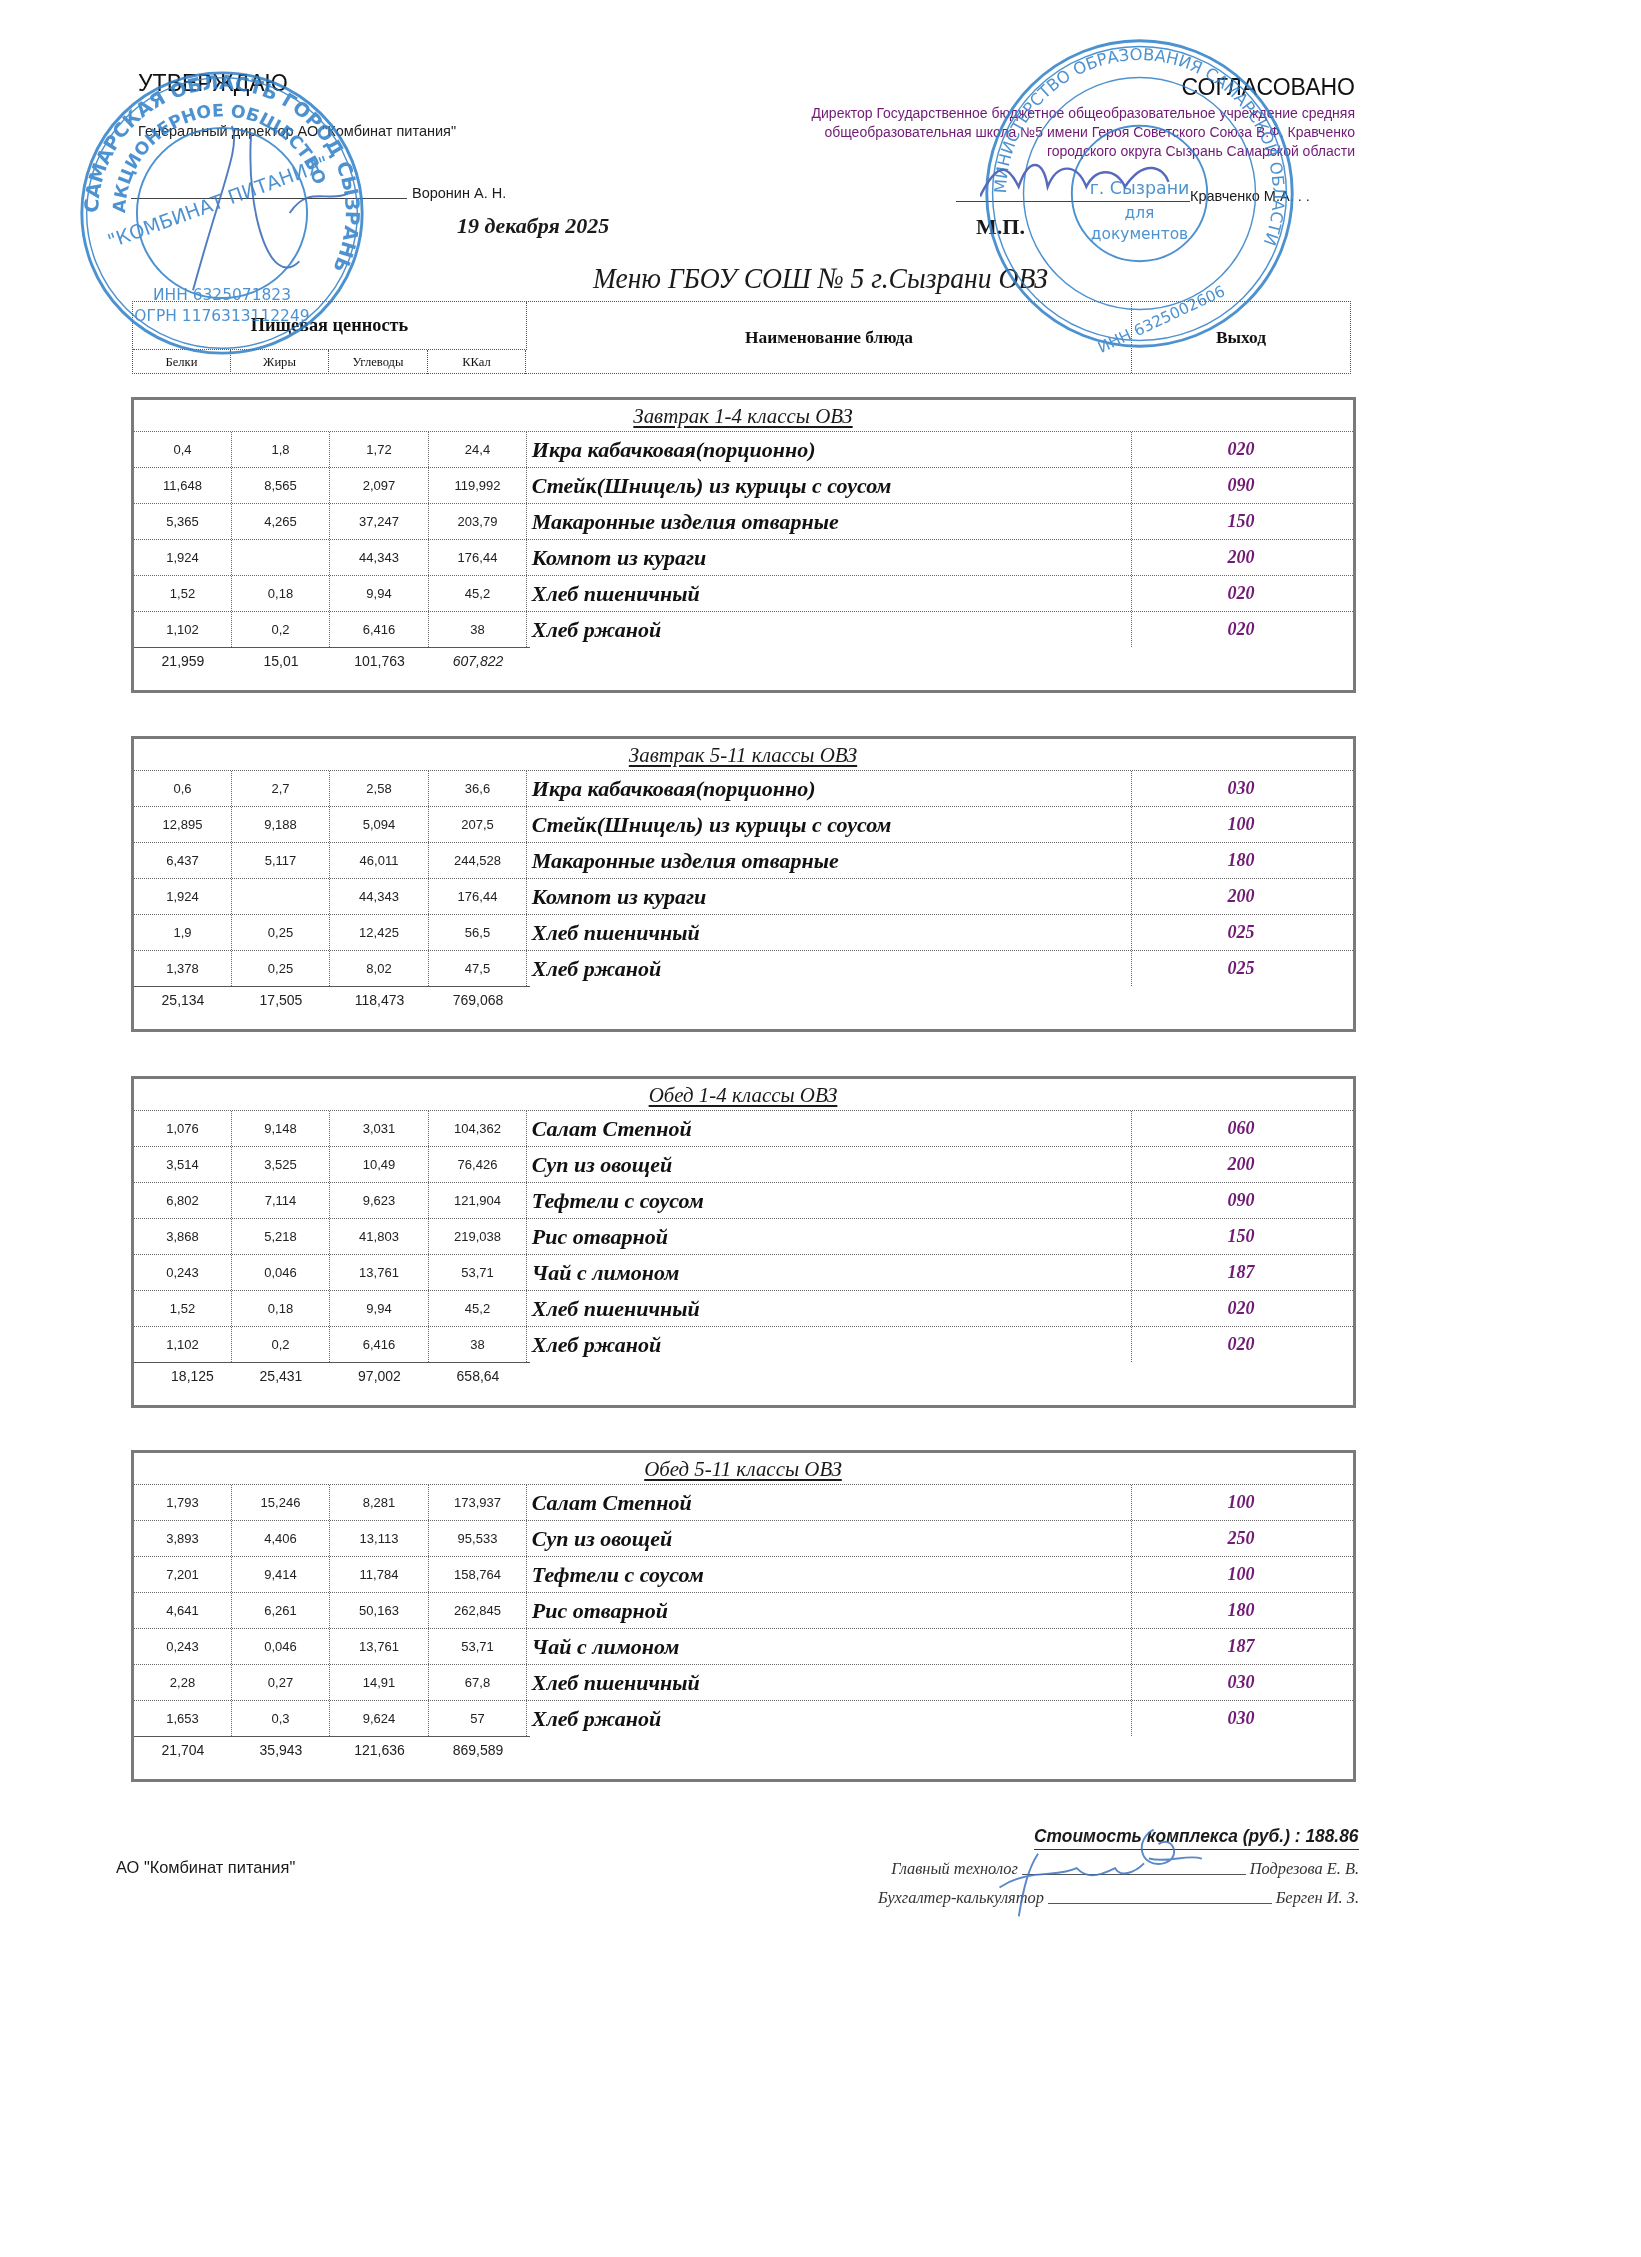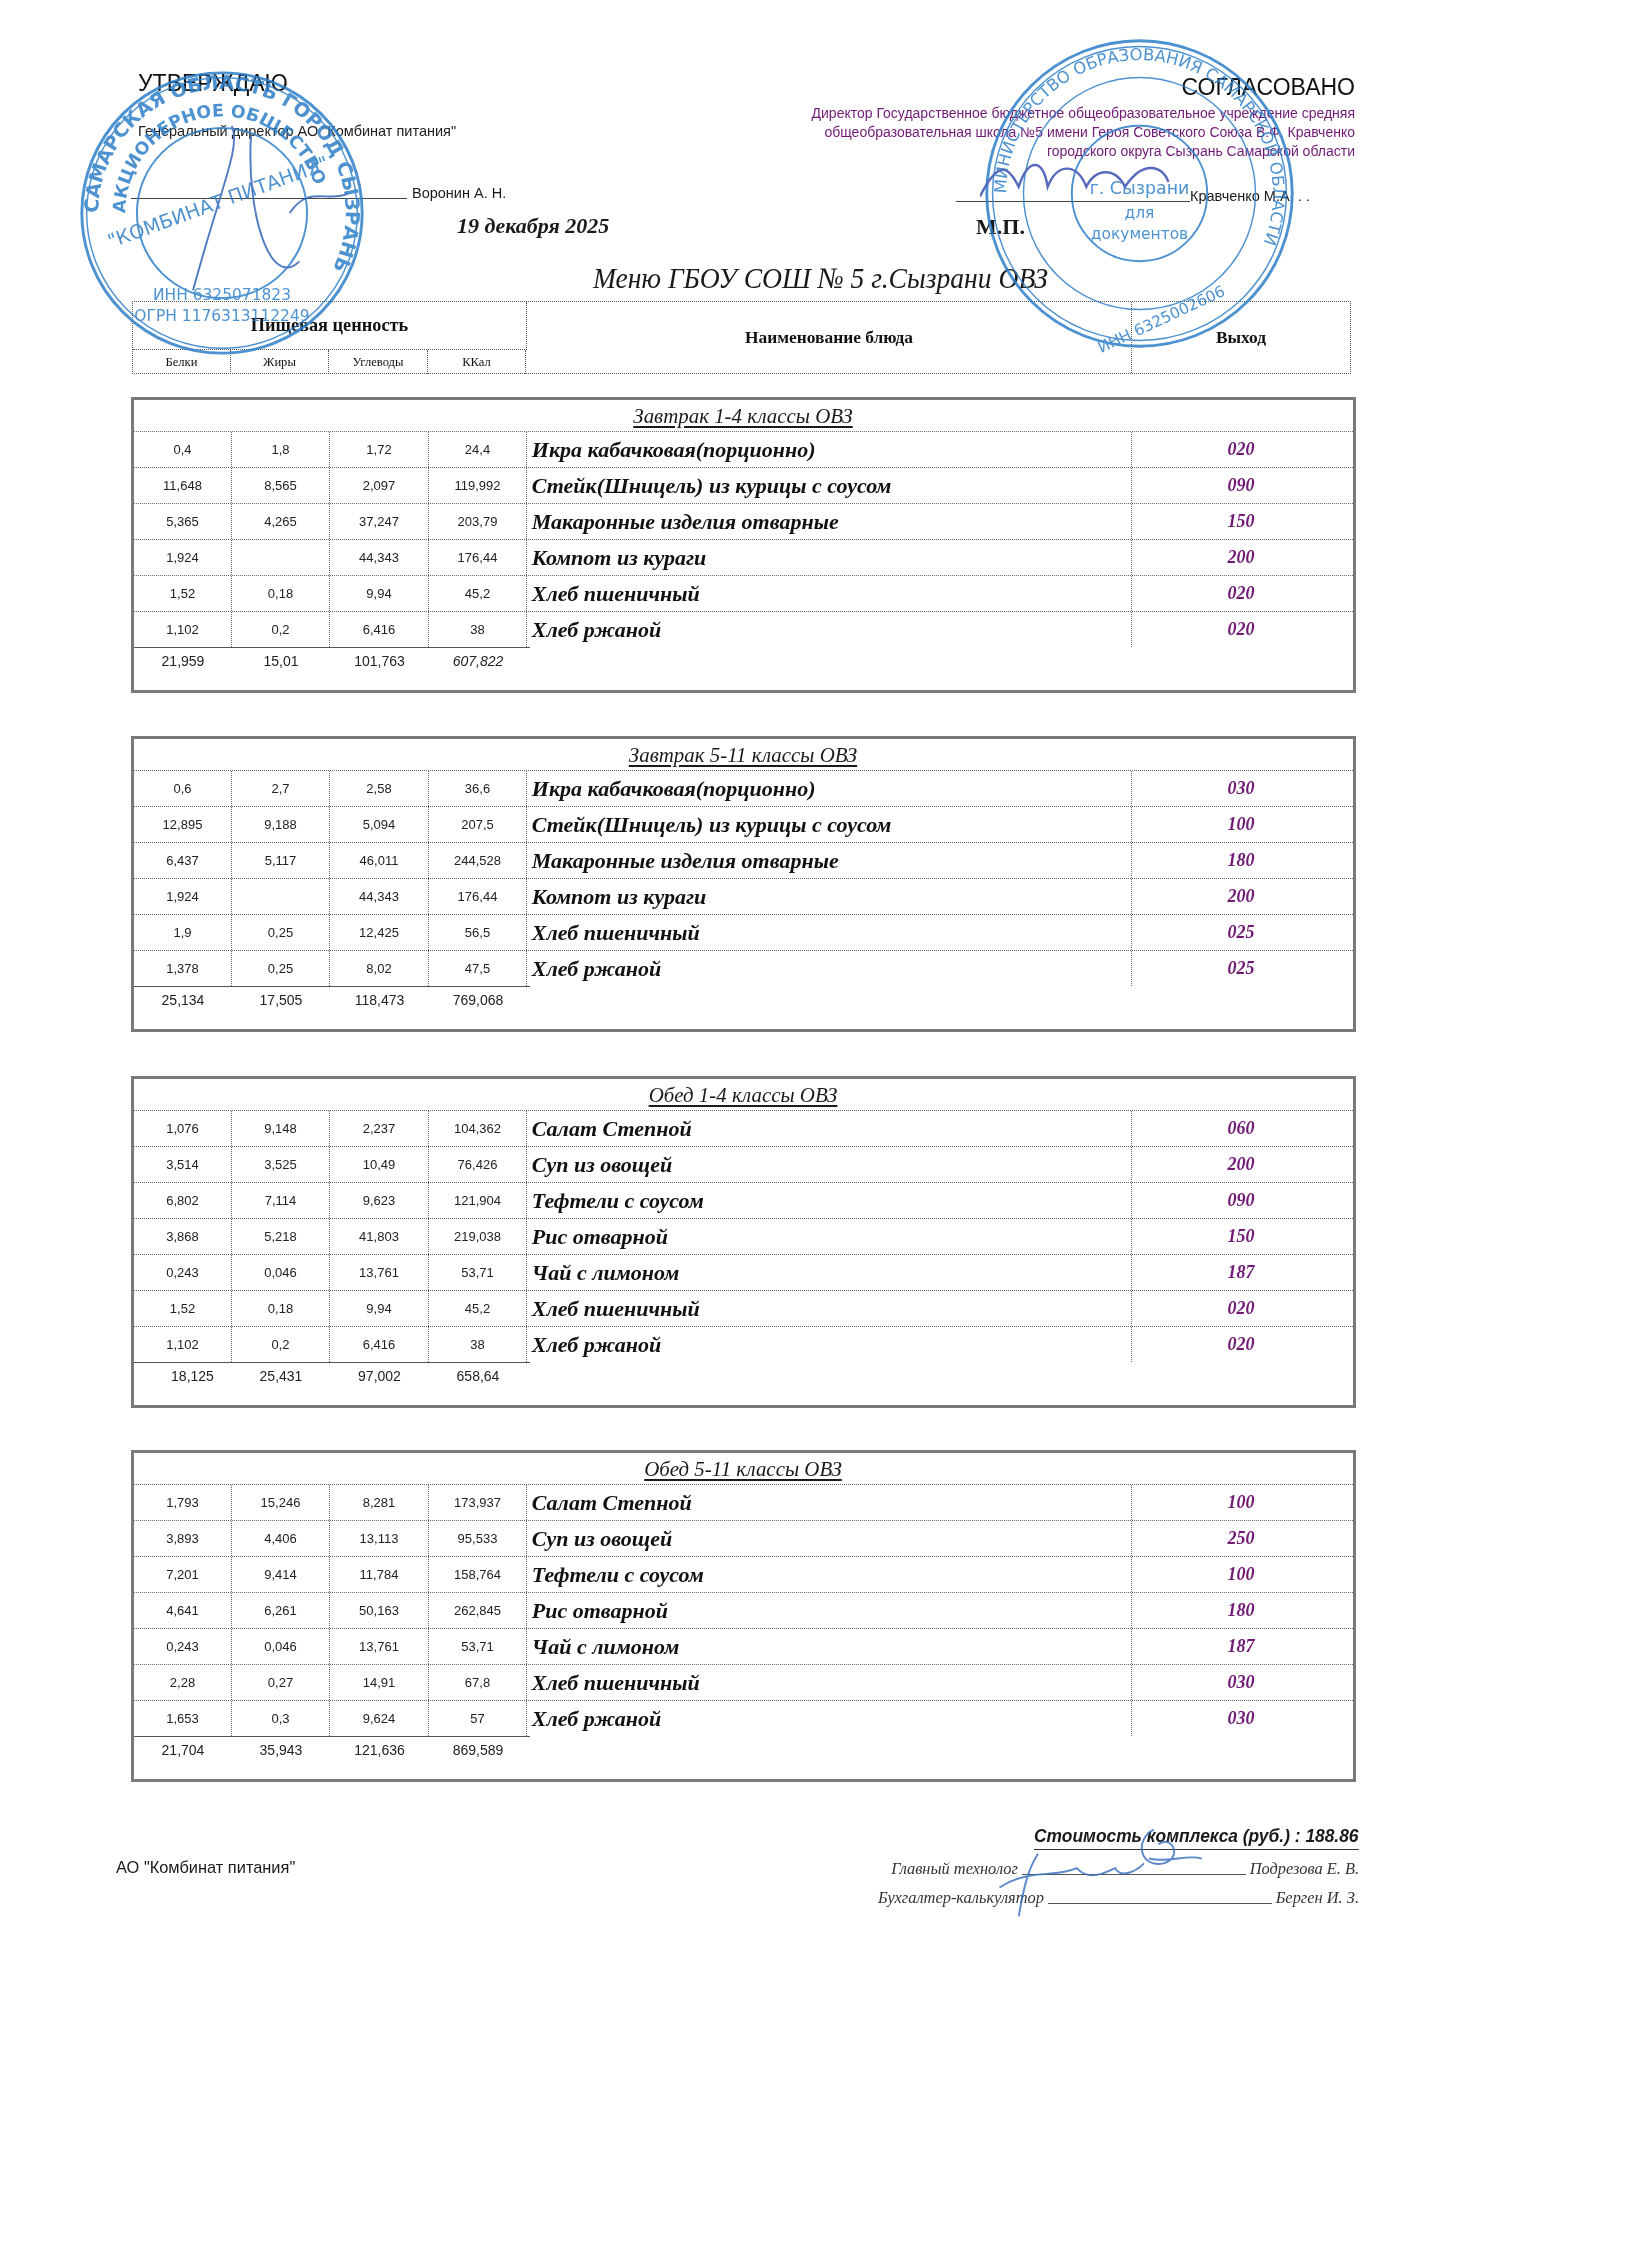--- a/index.html
+++ b/index.html
@@ -204,21 +204,21 @@
       </div>
       <div style="height: 17.4px;"></div>
     </div>
     <div class="section" style="top: 1076px;">
       <div class="sec-title">
         <span>Обед 1-4 классы ОВЗ</span>
       </div>
       <div class="row">
         <div class="c c1">1,076</div>
         <div class="c c2">9,148</div>
-        <div class="c c3">2,237</div>
+        <div class="c c3">3,031</div>
         <div class="c c4">104,362</div>
         <div class="c cname">Салат Степной</div>
         <div class="c cout">060</div>
       </div>
       <div class="row">
         <div class="c c1">3,514</div>
         <div class="c c2">3,525</div>
         <div class="c c3">10,49</div>
         <div class="c c4">76,426</div>
         <div class="c cname">Суп из овощей</div>

